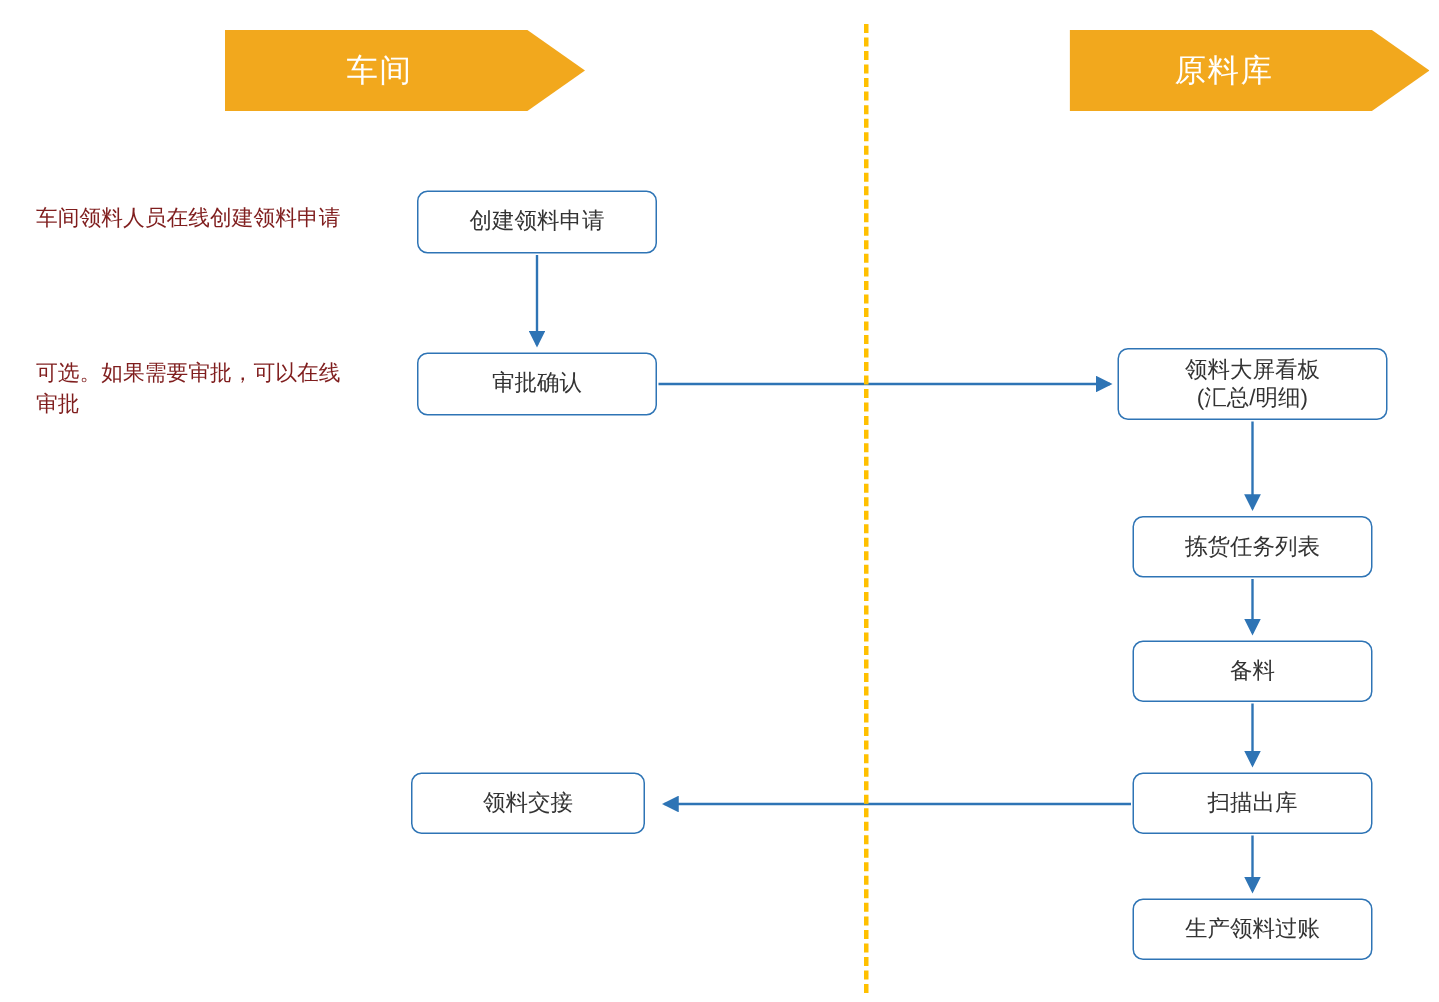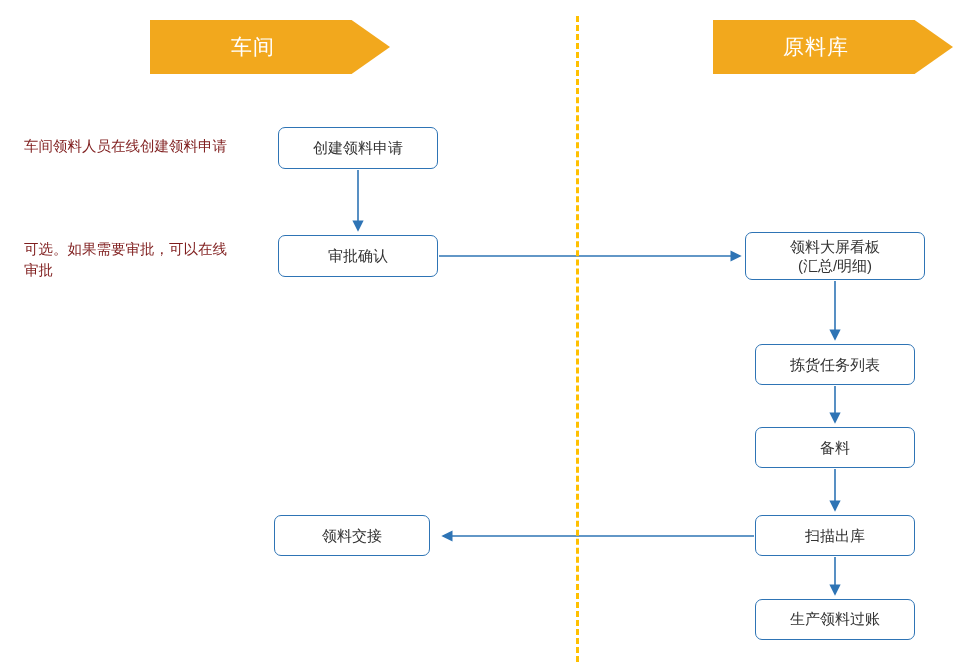--- a/index.html
+++ b/index.html
@@ -73,21 +73,21 @@
     text-align: center;
     line-height: 1.3;
   }
   .node-create    { left: 278px; top: 127px; width: 160px; height: 42px; }
   .node-approve   { left: 278px; top: 235px; width: 160px; height: 42px; }
   .node-handover  { left: 274px; top: 515px; width: 156px; height: 41px; }
   .node-dashboard { left: 745px; top: 232px; width: 180px; height: 48px; }
   .node-picking   { left: 755px; top: 344px; width: 160px; height: 41px; }
   .node-prepare   { left: 755px; top: 427px; width: 160px; height: 41px; }
   .node-scan      { left: 755px; top: 515px; width: 160px; height: 41px; }
-  .node-posting   { left: 755px; top: 599px; width: 160px; height: 41px; font-family: Liberation Serif, serif; }
+  .node-posting   { left: 755px; top: 599px; width: 160px; height: 41px; }
 
   
   .arrows {
     position: absolute;
     left: 0; top: 0;
     width: 959px;
     height: 668px;
     pointer-events: none;
   }
   .arrows line {

